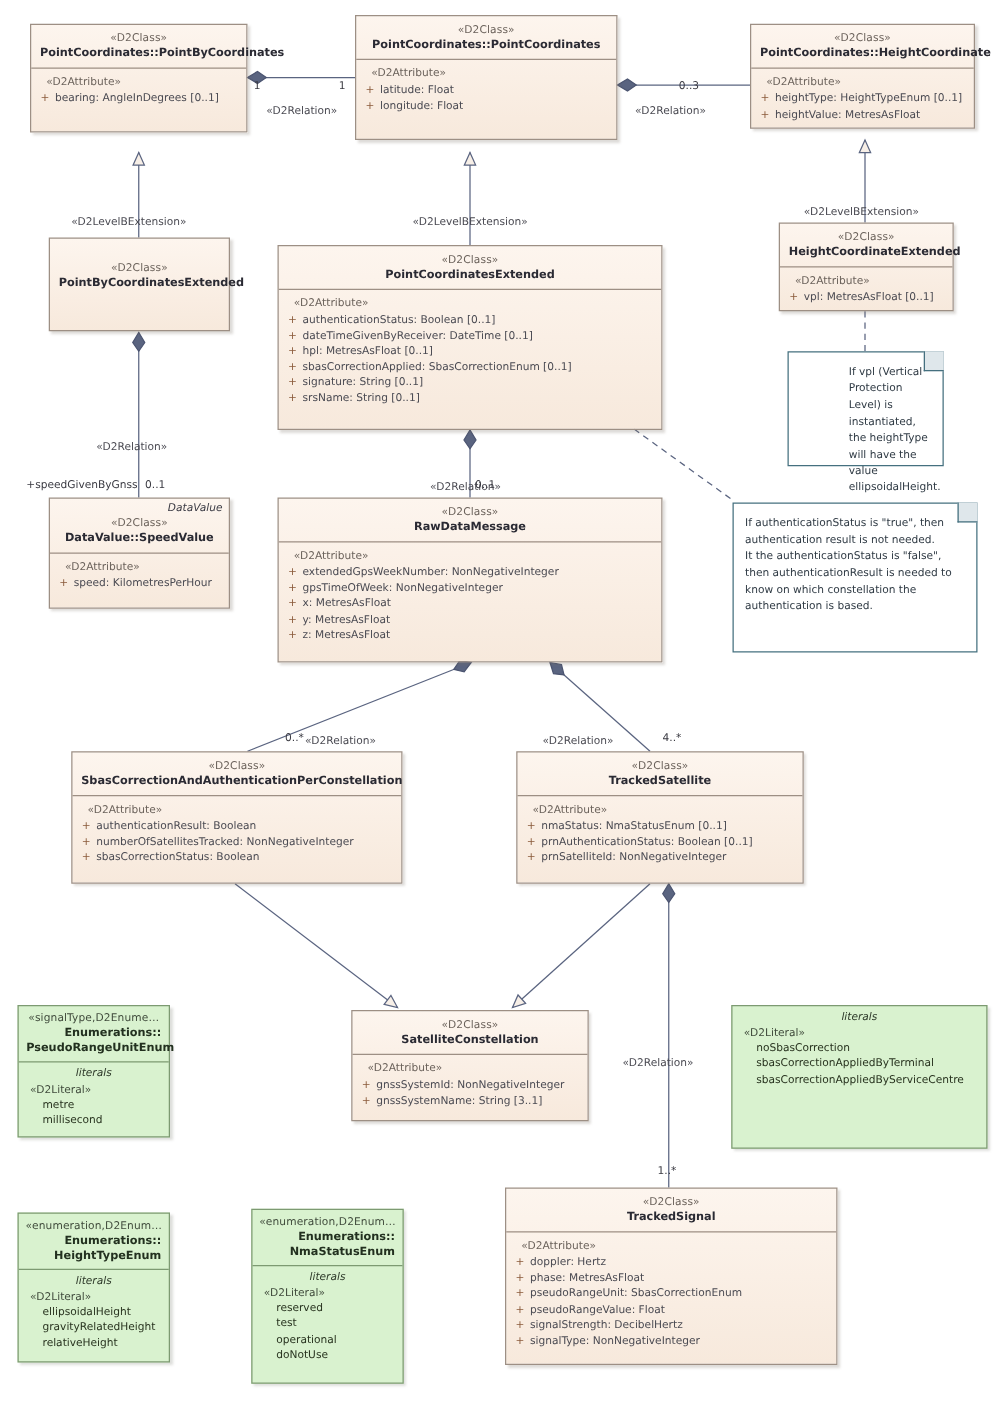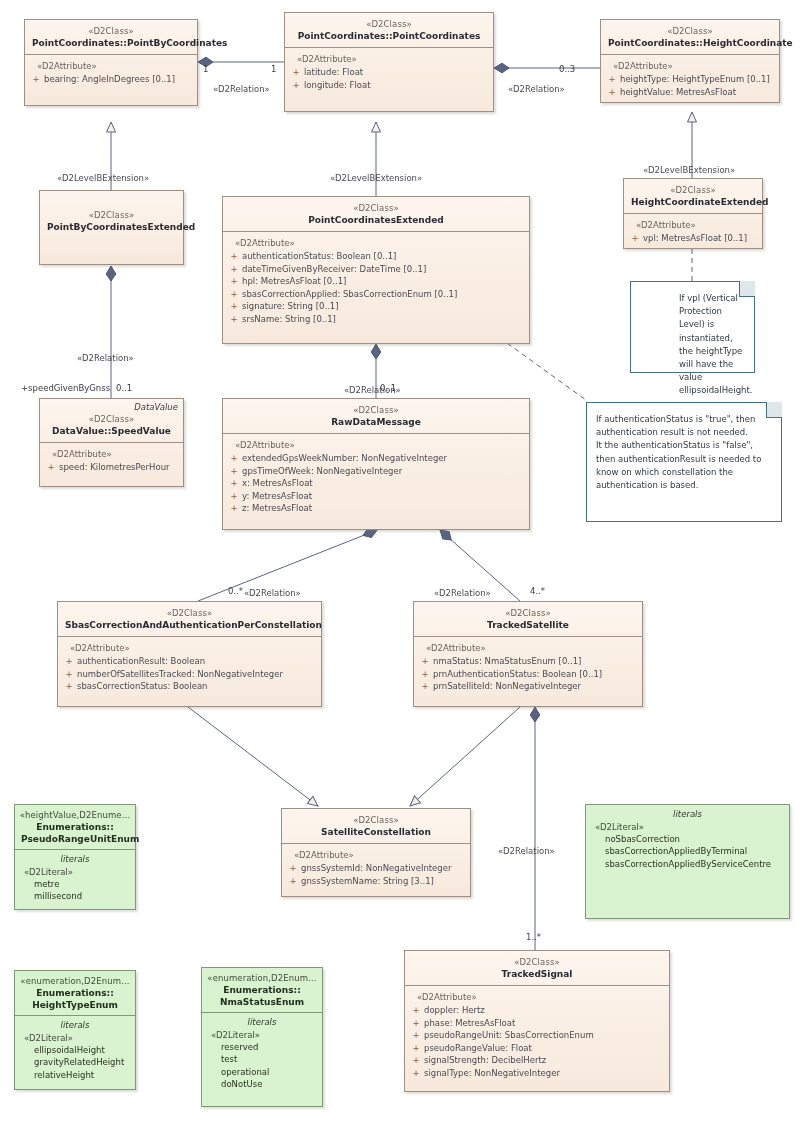--- a/index.html
+++ b/index.html
@@ -68,21 +68,21 @@
     border:1px solid #7d9a72;
     background:#d9f2cf;
     box-shadow:2px 2px 2px rgba(120,125,110,.25);
     z-index:3;
   }
   .enum .hdr{
     padding:4px 3px 4px 3px;text-align:center;
     border-bottom:1px solid #7d9a72;
   }
   .enum .stereo{color:#3f4a3b;}
-  .enum .cname{color:#22301f;}
+  .enum .cname{color:#22301f;text-align:right;}
   .enum .body{padding:3px 3px 5px 3px;}
   .enum .litlab{
     text-align:center;font-size:8.5px;font-style:italic;color:#2e3a2a;
     line-height:13px;
   }
   .enum .seclit{
     font-size:8.5px;color:#3f4a3b;padding-left:6px;line-height:12px;
   }
   .enum .lit{
     font-size:8.5px;color:#28331f;padding-left:16px;line-height:12.4px;
@@ -170,21 +170,21 @@
       <ellipse cx="451" cy="96" rx="7" ry="4.6"></ellipse>
       <ellipse cx="466" cy="96" rx="7" ry="4.6"></ellipse>
     </g>
   </svg>
 
   <div class="lbl" style="left:213px;top:64px;">«D2Relation»</div>
   <div class="mult" style="left:203px;top:64px;">1</div>
   <div class="mult" style="left:271px;top:64px;">1</div>
 
   <div class="lbl" style="left:508px;top:64px;">«D2Relation»</div>
-  <div class="mult" style="left:559px;top:64px;text-align:center;">0..3</div>
+  <div class="mult" style="left:543px;top:64px;text-align:center;">0..3</div>
 
   <div class="lbl" style="left:57px;top:153px;">«D2LevelBExtension»</div>
   <div class="lbl" style="left:330px;top:153px;">«D2LevelBExtension»</div>
   <div class="lbl" style="left:643px;top:145px;">«D2LevelBExtension»</div>
 
   <div class="lbl" style="left:77px;top:333px;">«D2Relation»</div>
   <div class="mult" style="left:21px;top:383px;">+speedGivenByGnss</div>
   <div class="mult" style="left:116px;top:383px;">0..1</div>
 
   <div class="lbl" style="left:344px;top:365px;">«D2Relation»</div>
@@ -440,21 +440,21 @@
         </div>
       <div class="attr">
           <span class="vis">+</span>
           <span class="txt">signalType: NonNegativeInteger</span>
         </div>
     </div>
   </div>
 
   <div class="enum" style="left:14px;top:804px;width:122px;height:106px;">
     <div class="hdr">
-      <div class="stereo">«heightValue,D2Enume…</div>
+      <div class="stereo">«signalType,D2Enume…</div>
       <div class="cname">Enumerations::</div>
       <div class="cname">PseudoRangeUnitEnum</div>
     </div>
     <div class="body">
       <div class="litlab">literals</div>
       <div class="seclit">«D2Literal»</div>
       <div class="lit">metre</div>
       <div class="lit">millisecond</div>
     </div>
   </div>

